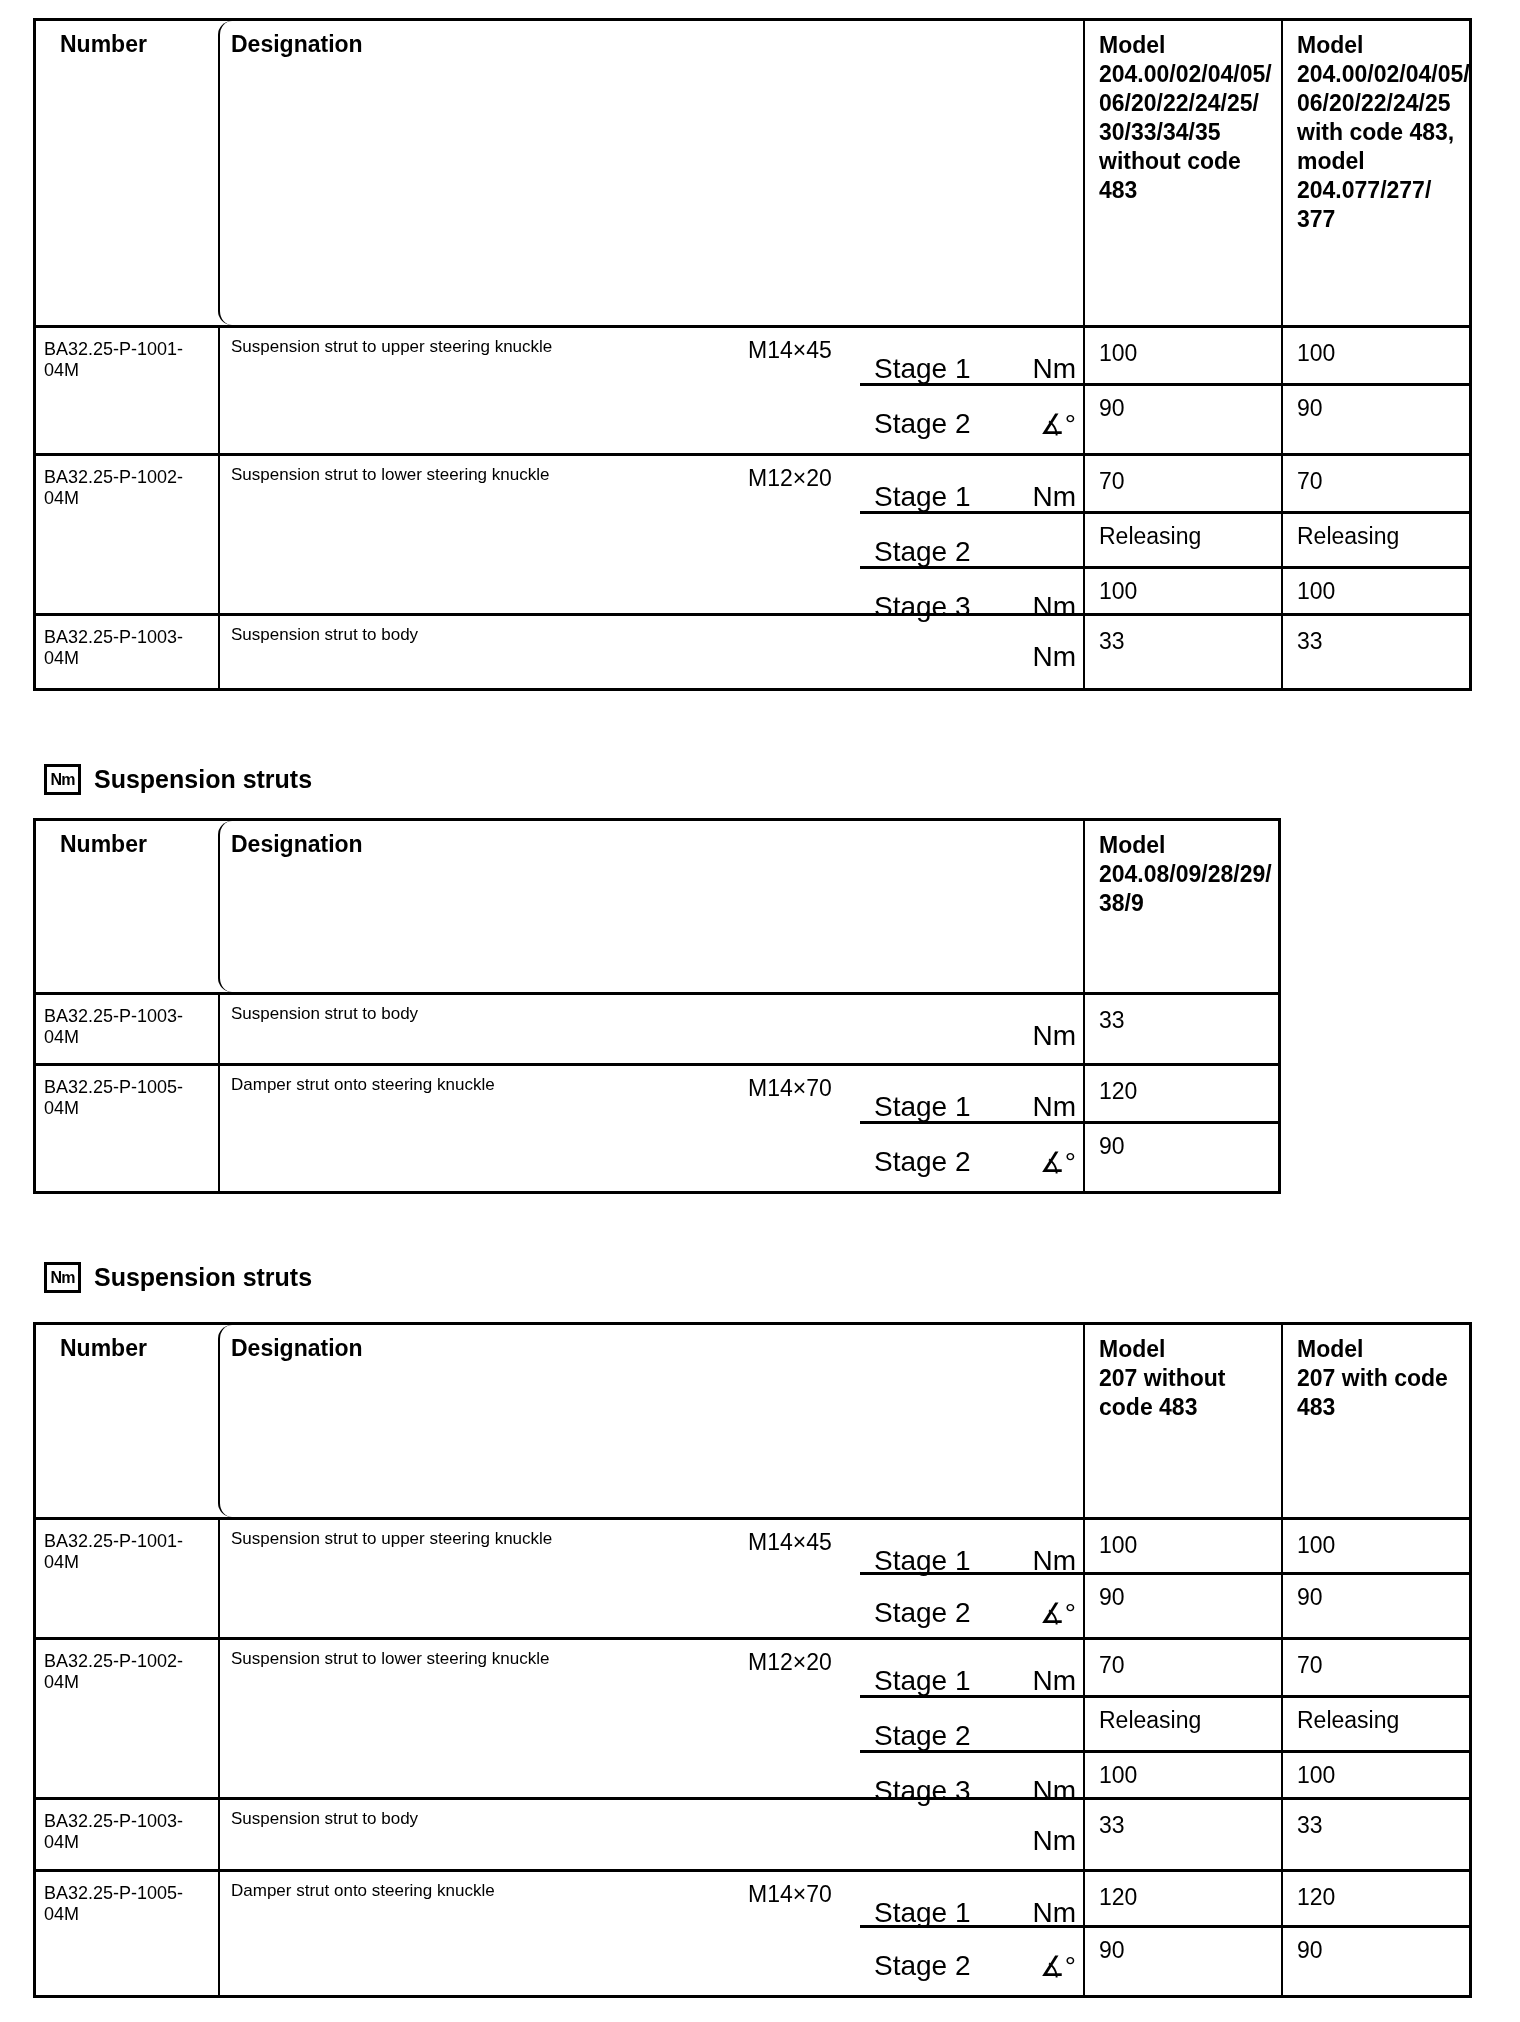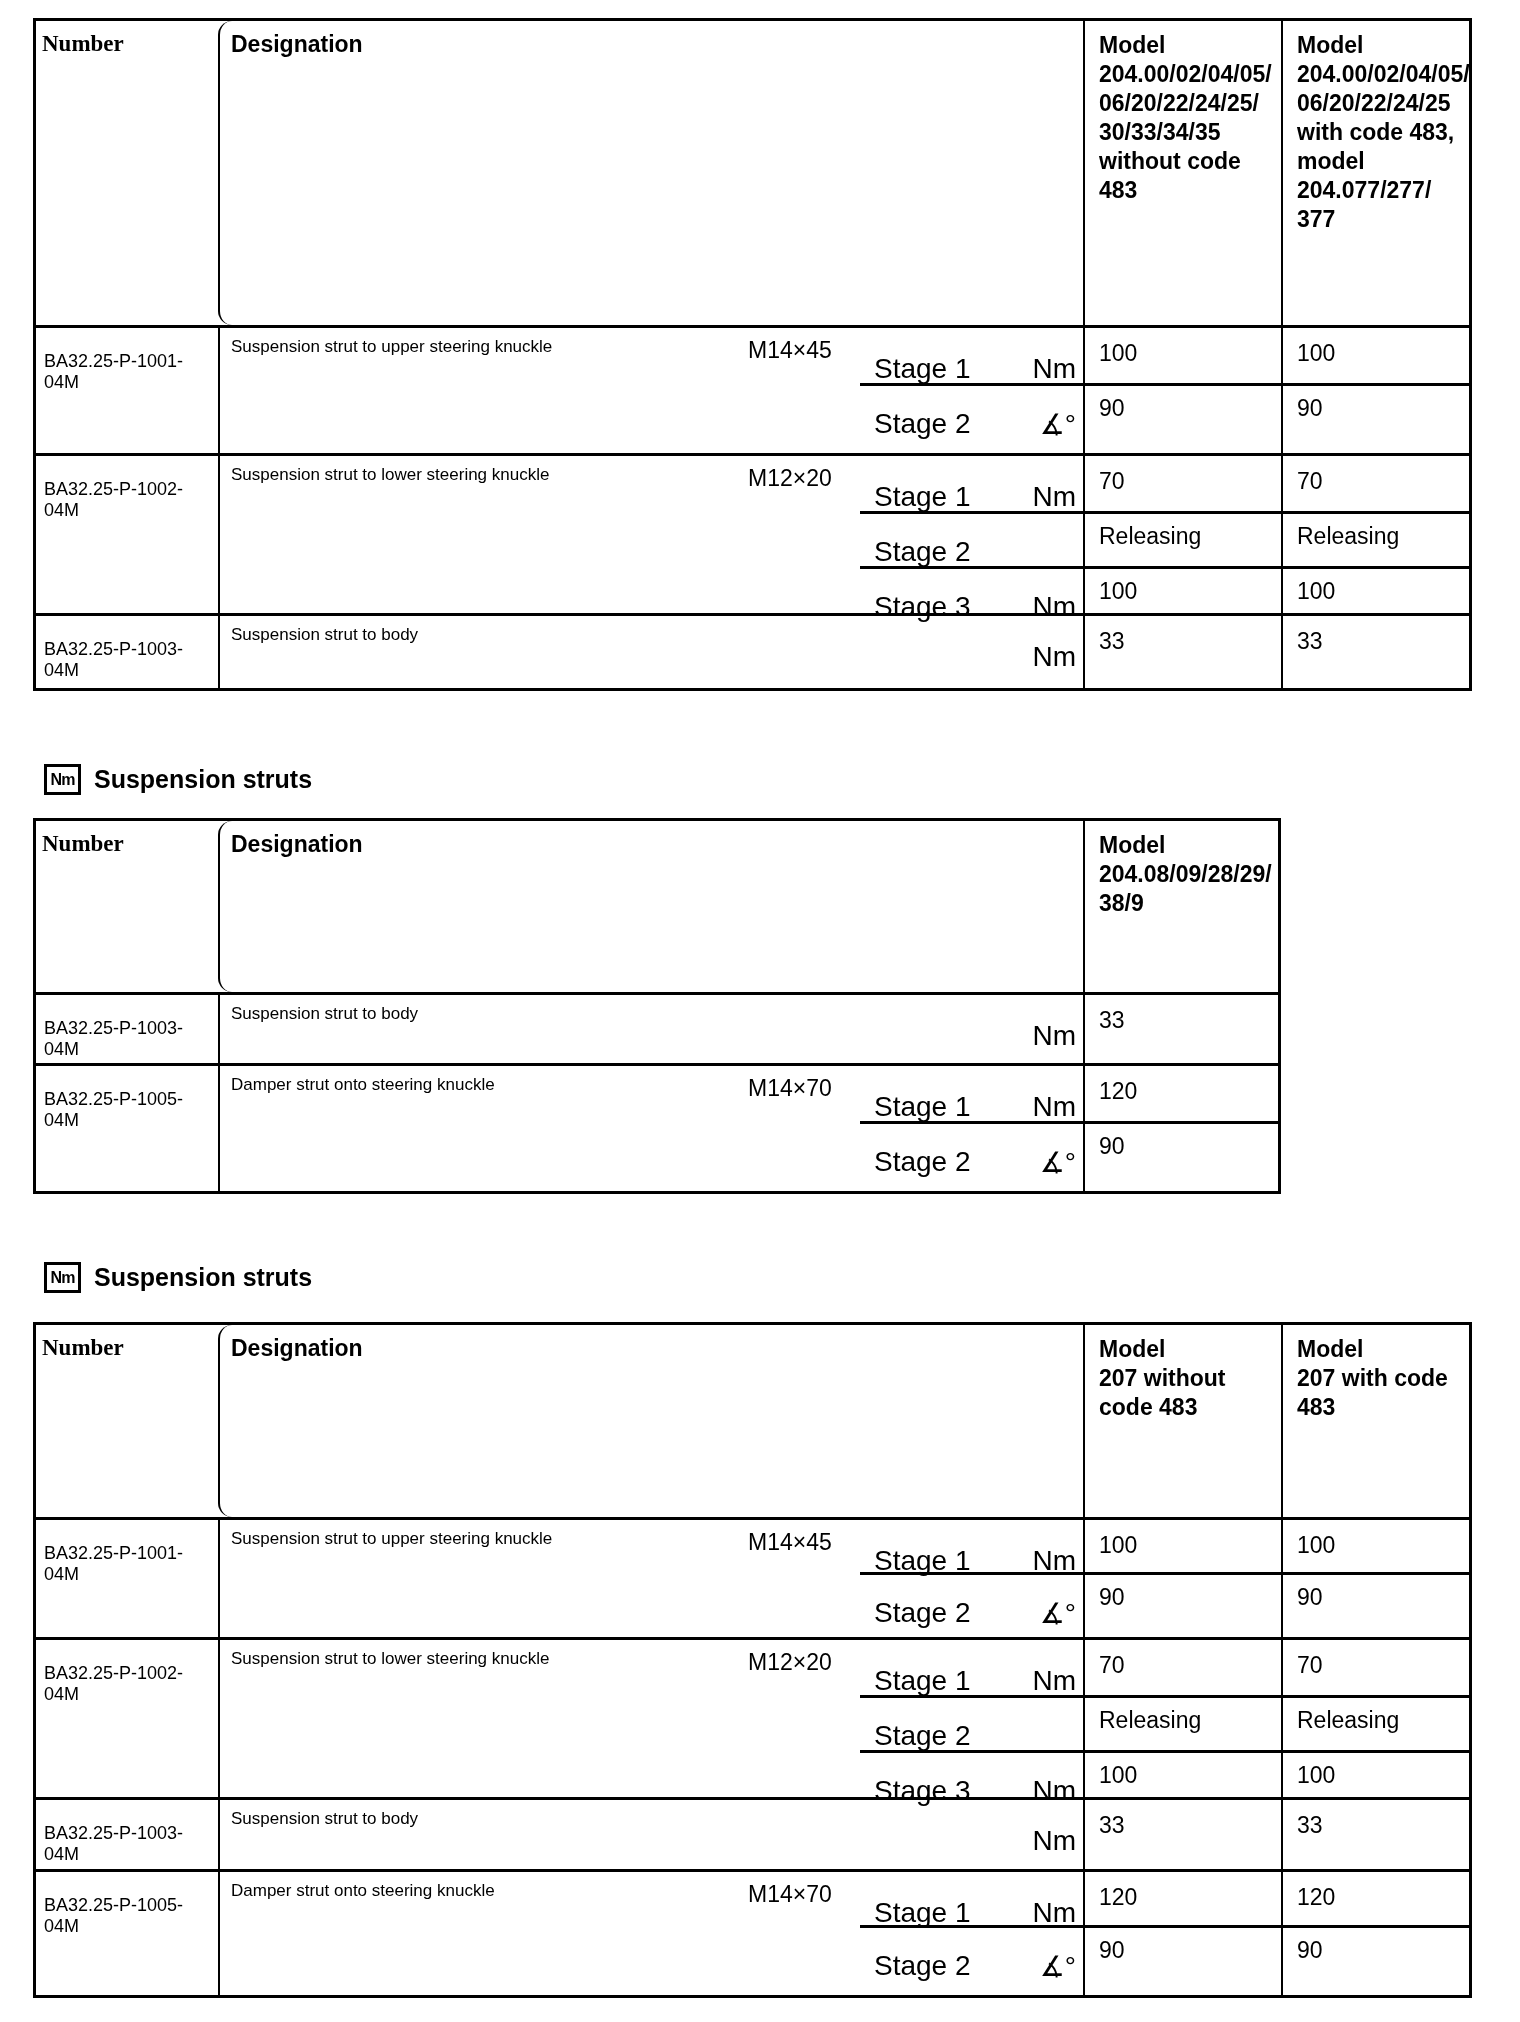--- a/index.html
+++ b/index.html
@@ -23,27 +23,27 @@
 
   .grid4 { display: grid; grid-template-columns: 182px 865px 198px 1fr; }
   .grid3 { display: grid; grid-template-columns: 182px 865px 1fr; }
 
   .cell + .cell { border-left: 2px solid #000; }
 
   .hdr .cell { padding-top: 10px; font-weight: bold; font-size: 23px; }
   .t1 .hdr { height: 304px; }
   .t2 .hdr { height: 171px; }
   .t3 .hdr { height: 192px; }
-  .hdr .hnum   { padding-left: 6px; font-family: Liberation Serif, serif; }
+  .hdr .hnum   { padding-left: 24px; }
   .hdr .hdesig { padding-left: 11px; border-radius: 14px; }
   .hdr .hmodel { padding-left: 14px; padding-right: 6px; white-space: pre-line; line-height: 29px; }
 
   .row { border-top: 3px solid #000; }
 
-  .num  { font-size: 18px; padding: 23px 4px 0 8px; border-radius: 17px; }
+  .num  { font-size: 18px; padding: 11px 4px 0 8px; border-radius: 17px; }
 
   .desig { display: flex; align-items: stretch; }
   .dtext  { flex: 1 1 auto; font-size: 17px; padding: 9px 0 0 11px; }
   .dsize  { flex: 0 0 112px; font-size: 23px; padding-top: 9px; }
   .dstages{ flex: 0 0 223px; display: flex; flex-direction: column; }
 
   .sub { border-top: 3px solid transparent; }
   .sub + .sub { border-top-color: #000; }
 
   .stage-sub {

